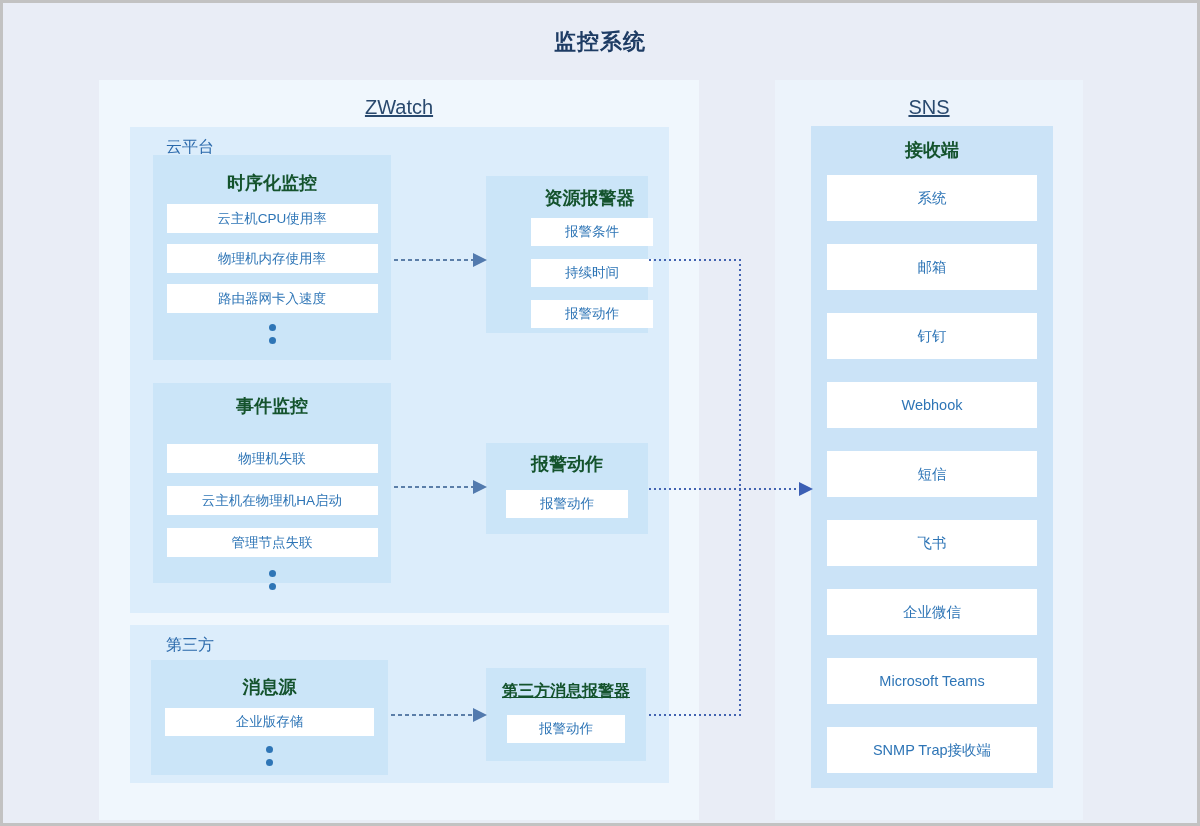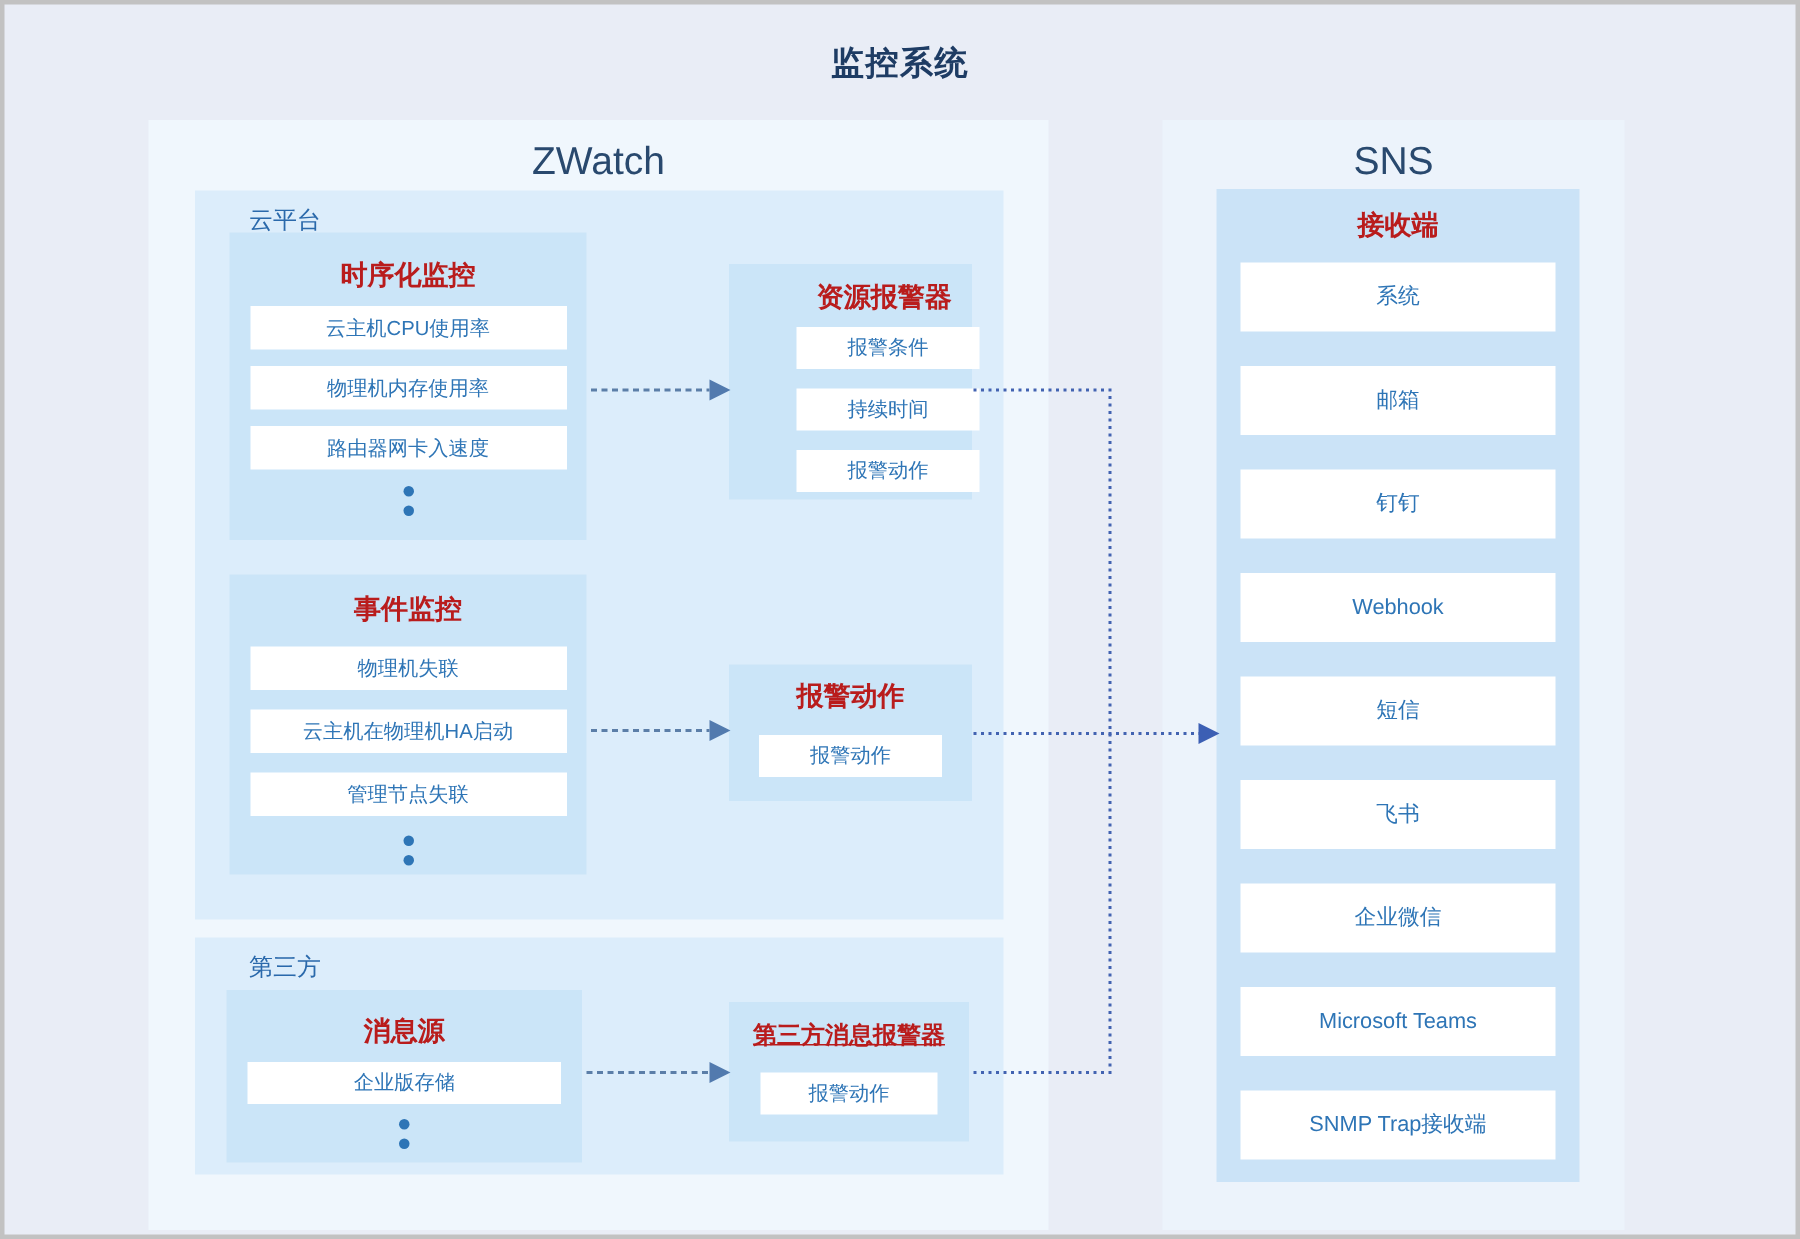--- a/index.html
+++ b/index.html
@@ -12,47 +12,47 @@
   .main-title {
     position:absolute; top:24px; left:0; width:100%;
     text-align:center; font-size:22px; font-weight:bold; color:#1e3c64;
     letter-spacing:1px;
   }
   .panel { position:absolute; top:77px; height:740px; }
   .panel-zwatch { left:96px; width:600px; background:#f0f7fd; }
   .panel-sns { left:772px; width:308px; background:#ecf3fb; }
   .panel-title {
     padding-top:14px; line-height:26px; text-align:center;
-    font-size:26px; color:#29496e;
+    font-size:20px; color:#29496e;text-decoration:underline;
   }
   .group { position:absolute; background:#dcedfb; }
   .group-cloud  { left:127px; top:124px; width:539px; height:486px; }
   .group-third  { left:127px; top:622px; width:539px; height:158px; }
   .group-label {
     position:absolute; top:10px; left:36px;
     font-size:16px; color:#2a69ab;
   }
   .box { position:absolute; background:#cbe5f8; }
   .box-title {
     line-height:26px; text-align:center; font-size:18px;
-    font-weight:600; color:#b91c1c;
+    font-weight:600; color:#14532d;
   }
   .box-title.small { font-size:16px; }
   .witem {
     background:#ffffff; text-align:center; color:#2e75b6;
     font-size:13.5px; margin:0 auto;
   }
   .box-ts   { left:150px; top:152px; width:238px; height:205px; padding-top:15px; }
   .box-ts .box-title { margin-bottom:8px; }
   .box-ts .witem { width:211px; height:29px; line-height:29px; margin-bottom:11px; }
   .box-ra   { left:483px; top:173px; width:162px; height:157px; padding-top:9px;padding-left:45px; }
   .box-ra .box-title { margin-bottom:7px; }
   .box-ra .witem { width:122px; height:28px; line-height:28px; margin-bottom:13px; }
   .box-ev   { left:150px; top:380px; width:238px; height:200px; padding-top:10px; }
-  .box-ev .box-title { margin-bottom:12px; }
+  .box-ev .box-title { margin-bottom:25px; }
   .box-ev .witem { width:211px; height:29px; line-height:29px; margin-bottom:13px; }
   .box-ea   { left:483px; top:440px; width:162px; height:91px; padding-top:8px; }
   .box-ea .box-title { margin-bottom:13px; }
   .box-ea .witem { width:122px; height:28px; line-height:28px; }
   .box-src  { left:148px; top:657px; width:237px; height:115px; padding-top:14px; }
   .box-src .box-title { margin-bottom:8px; }
   .box-src .witem { width:209px; height:28px; line-height:28px; }
   .box-tpa  { left:483px; top:665px; width:160px; height:93px; padding-top:10px; }
   .box-tpa .box-title { margin-bottom:11px;text-decoration:underline; }
   .box-tpa .witem { width:118px; height:28px; line-height:28px; }

